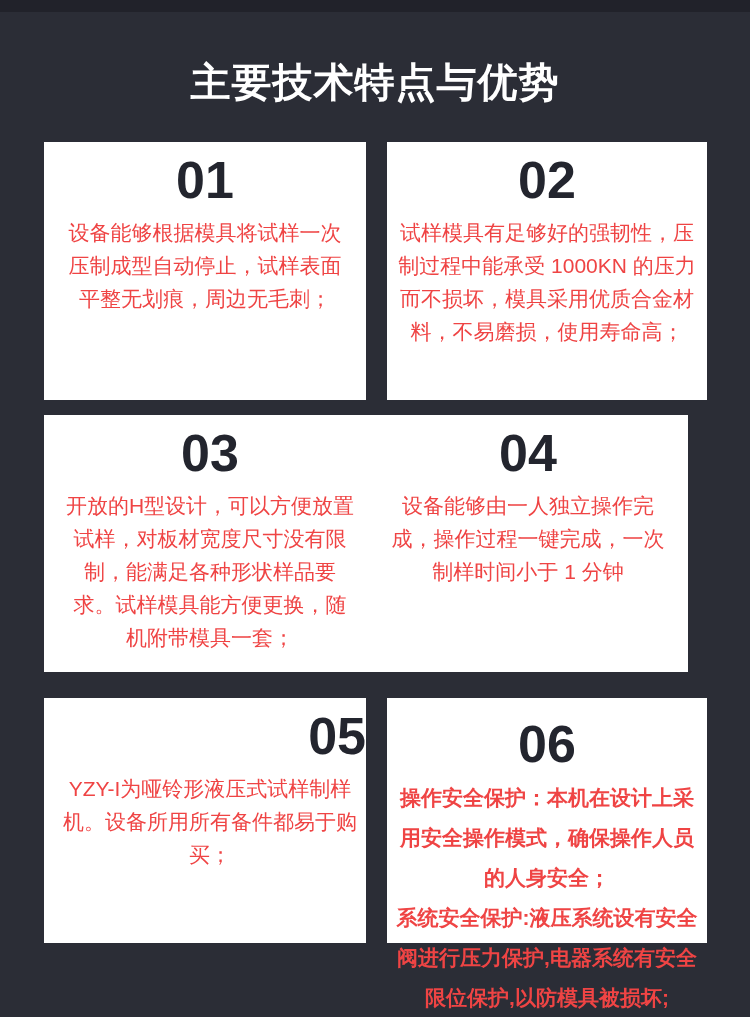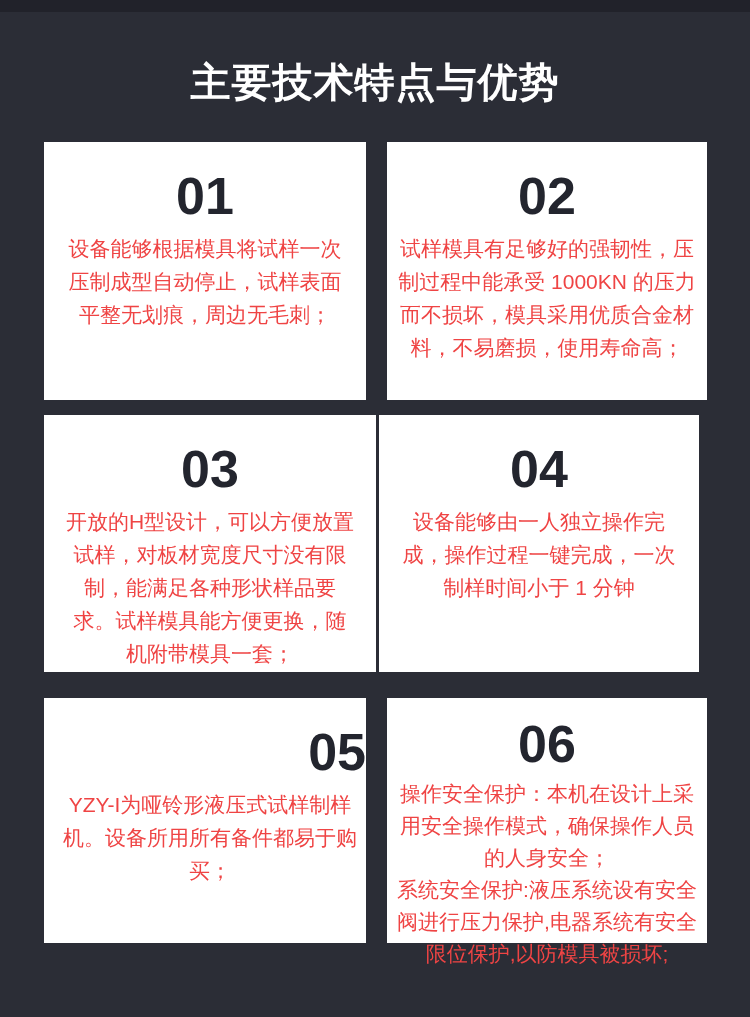--- a/index.html
+++ b/index.html
@@ -40,46 +40,47 @@
     background: #ffffff;
     display: flex;
     flex-direction: column;
     align-items: center;
     box-sizing: border-box;
     text-align: center;
   }
   .card-1 { left: 44px;  top: 142px; width: 322px; height: 258px; }
   .card-2 { left: 387px; top: 142px; width: 320px; height: 258px; }
   .card-3 { left: 44px;  top: 415px; width: 332px; height: 257px; }
-  .card-4 { left: 379px; top: 415px; width: 320px; height: 257px; }
+  .card-4 { left: 368px; top: 415px; width: 320px; height: 257px; }
   .card-5 { left: 44px;  top: 698px; width: 322px; height: 245px; align-items: flex-end; }
   .card-6 { left: 387px; top: 698px; width: 320px; height: 245px; }
   .num {
-    margin-top: 28px;
+    margin-top: 12px;
     color: #23252e;
     font-size: 52px;
     font-weight: 700;
     line-height: 1.0;
   }
   .card-6 .num { margin-top: 20px; }
   .body {
     margin: 10px 0 0 0;
     padding: 0;
     max-width: 284px;
     color: #ef4444;
     font-size: 21px;
     line-height: 33px;
   }
   .card-2 .body { max-width: 302px; }
   .card-3 .body { max-width: 290px; }
   .card-5 .body { max-width: 312px; }
   .card-6 .body {
     max-width: 304px;
-    line-height: 32px;
+    line-height: 40px;
     margin-top: 8px;
+    font-weight: bold;
   }
   .card-6 .body + .body { margin-top: 0; }
 </style>
 </head>
 <body>
 
 <div class="page">
   <div class="top-strip"></div>
 
   <h1 class="title">主要技术特点与优势</h1>

